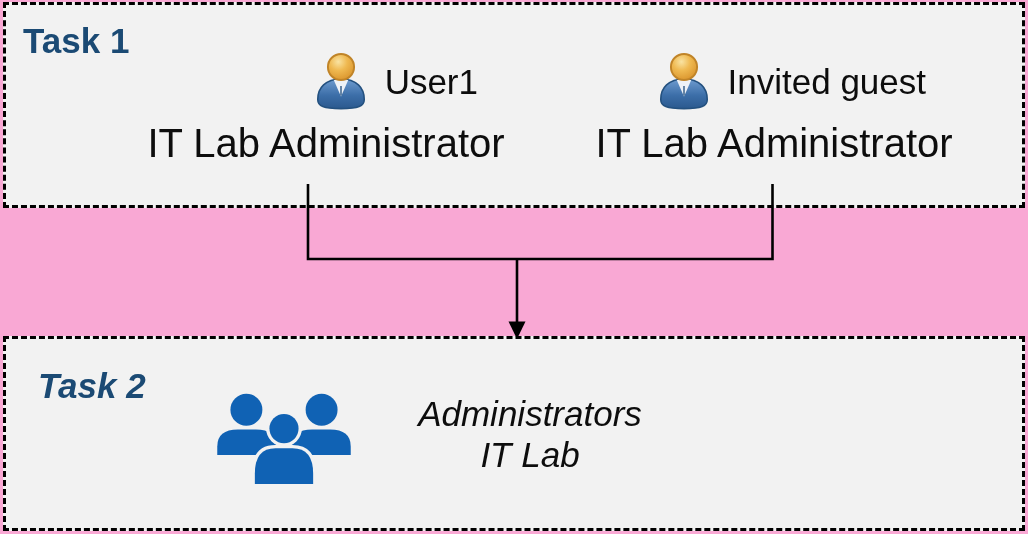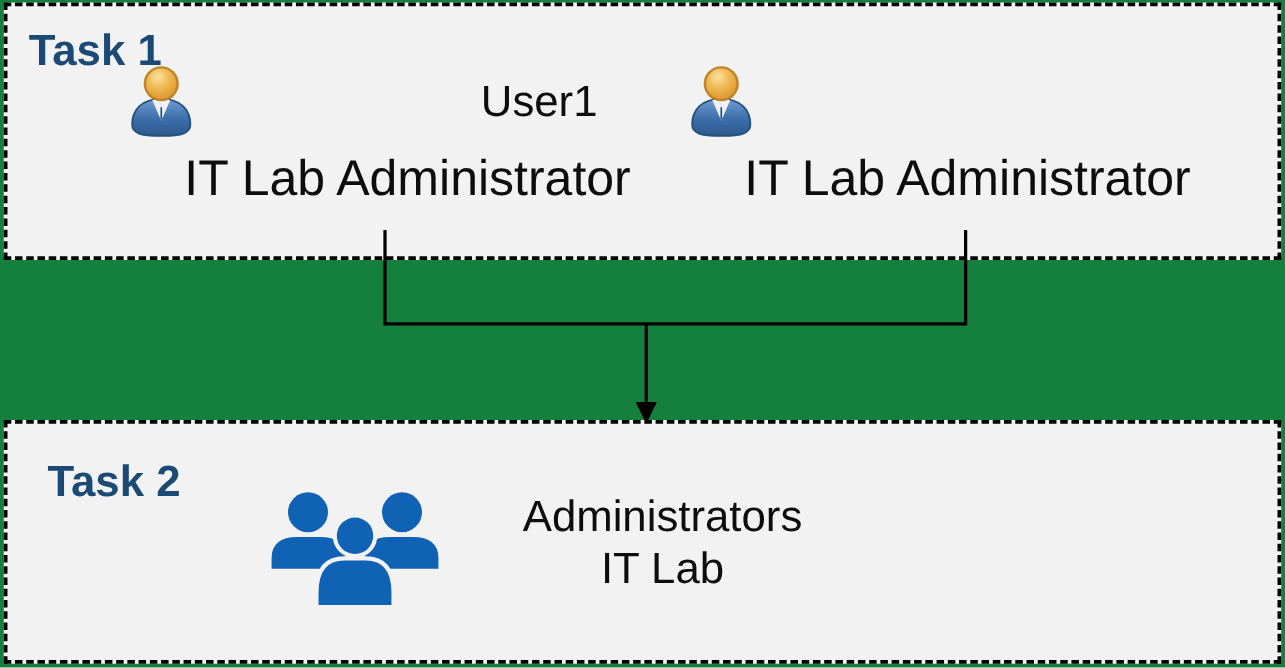--- a/index.html
+++ b/index.html
@@ -1,50 +1,50 @@
 <!DOCTYPE html>
 <html style="--box-fill: #f2f2f2; --box-border: #000000; --task-label: #1b4a74; --body-text: #0d0d0d; --connector: #000000; --group-icon: #1062b4; --person-head: #e9a63f; --person-body: #3a6ea9;"><head>
 <meta charset="utf-8">
 <style>
   html,body{margin:0;padding:0;background:#ffffff;}
   #canvas{
     position:relative;
     width:1028px;height:534px;
-    background:#15803d;
+    background:#f9a8d4;
     font-family:"Liberation Sans", sans-serif;
     overflow:hidden;
   }
   .task-box{
     position:absolute;
     left:3px;width:1022px;
     box-sizing:border-box;
     background:var(--box-fill,#f2f2f2);
     border:3px dashed var(--box-border,#000000);
   }
   #task1-box{top:2px;height:206px;}
-  #task2-box{top:336px;height:195px;}
+  #task2-box{top:336px;height:195px;font-style:italic;}
   .task-label{
     position:absolute;
     font-size:35px;font-weight:bold;
     color:var(--task-label,#1b4a74);
     line-height:1.15;
     white-space:nowrap;
   }
   #task1-label{left:17px;top:16px;}
   #task2-label{left:32px;top:27px;}
 
   .user-block{
     position:absolute;top:45px;width:380px;
     text-align:center;
     color:var(--body-text,#0d0d0d);
   }
   #user-block-1{left:130px;}
   #user-block-2{left:578px;}
   .user-row1{
-    display:flex;align-items:center;justify-content:space-between;
+    display:flex;align-items:center;justify-content:flex-end;
     gap:13px;height:64px;
     transform:translateX(-38px); 
   }
   .person-icon{width:62px;height:62px;flex:0 0 auto;}
   .user-name{font-size:35px;white-space:nowrap;}
   .user-role{font-size:40px;margin-top:7px;white-space:nowrap;}
 
   .group-icon{
     position:absolute;left:207px;top:52px;
     width:142px;height:94px;
@@ -97,20 +97,21 @@
     </div>
 
     <div id="user-block-2" class="user-block">
       <div class="user-row1">
         <svg class="person-icon" viewBox="0 0 64 64">
           <path d="M32 29 C16 29 8 38 8 50 C8 57 14 59.5 32 59.5 C50 59.5 56 57 56 50 C56 38 48 29 32 29 Z" fill="url(#bodyGrad)" stroke="#24517f" stroke-width="1.6"></path>
           <path d="M24.5 30 L32 47 L39.5 30 Z" fill="#eef2f7"></path>
           <path d="M32 36 L32 46" stroke="#24517f" stroke-width="1.4"></path>
           <circle cx="32" cy="16.5" r="13.5" fill="url(#headGrad)" stroke="#c08428" stroke-width="2"></circle>
         </svg>
+        <span class="user-name">Invited guest</span>
       </div>
       <div class="user-role">IT Lab Administrator</div>
     </div>
   </div>
 
   <div id="task2-box" class="task-box">
     <div id="task2-label" class="task-label">Task 2</div>
 
     <svg class="group-icon" viewBox="0 0 150 100">
       <g style="fill:var(--group-icon,#1062b4)">

